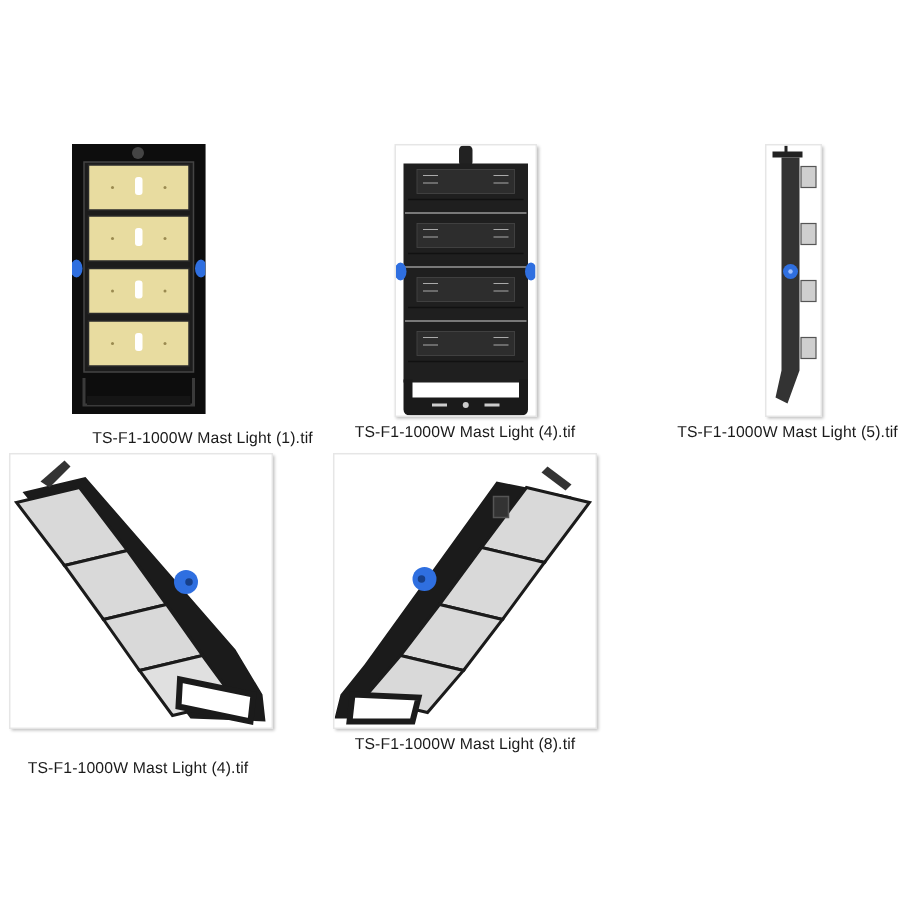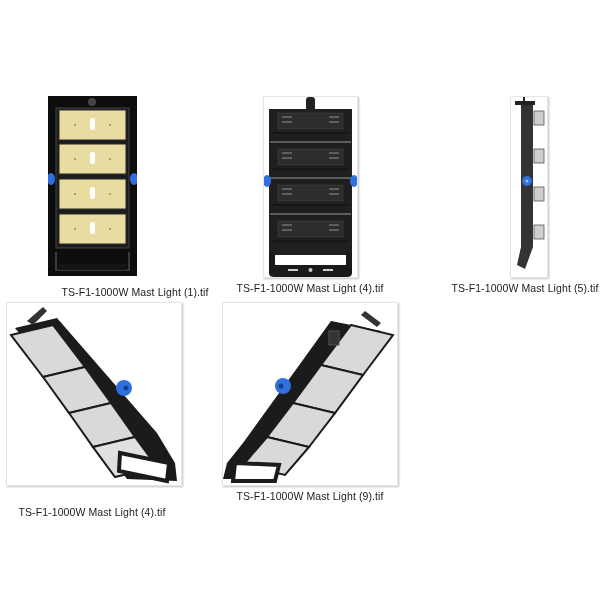--- a/index.html
+++ b/index.html
@@ -159,14 +159,14 @@
         <path d="M70 100 L112 110 L86 144 L44 134 Z"></path>
         <path d="M44 134 L86 144 L62 172 L20 162 Z"></path>
       </g>
       <path d="M12 160 L10 178 L52 178 L56 162 Z" fill="#ffffff" stroke="#1b1b1b" stroke-width="4"></path>
       <path d="M142 8 L158 20 L154 24 L138 12 Z" fill="#333"></path>
       <rect x="106" y="28" width="10" height="14" fill="#333" stroke="#555"></rect>
       <circle cx="60" cy="83" r="8" fill="#2f6fe0"></circle>
       <circle cx="58" cy="83" r="2.5" fill="#17408a"></circle>
     </svg>
   </div>
-  <div class="label" style="left:110px;top:190px;">TS-F1-1000W Mast Light (9).tif</div>
+  <div class="label" style="left:110px;top:190px;">TS-F1-1000W Mast Light (8).tif</div>
 </div>
 
 </body></html>

